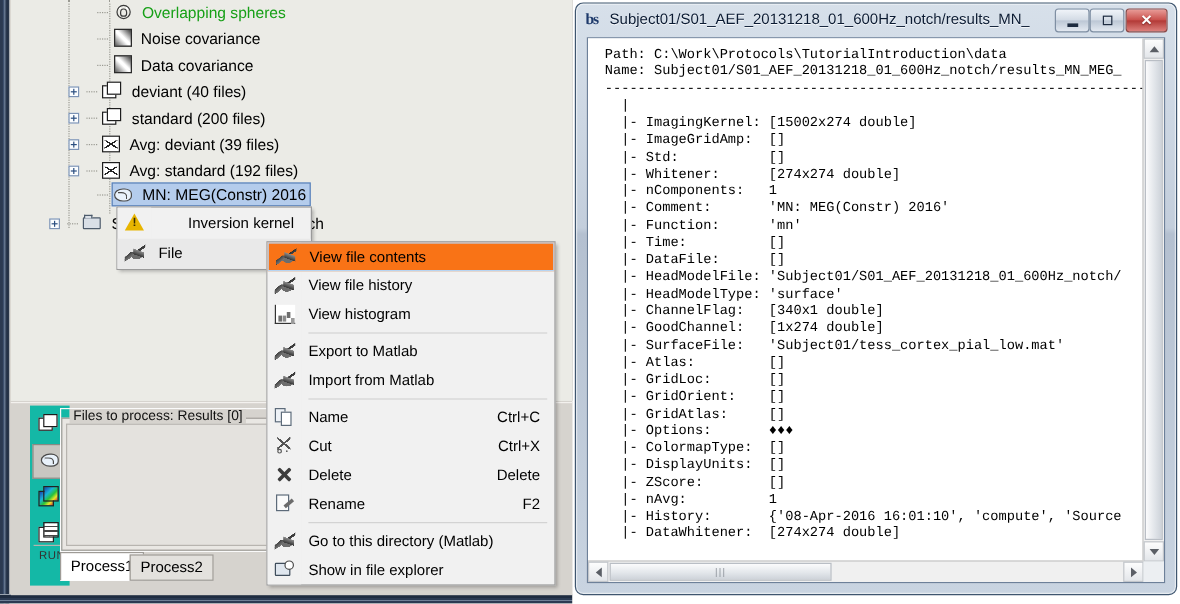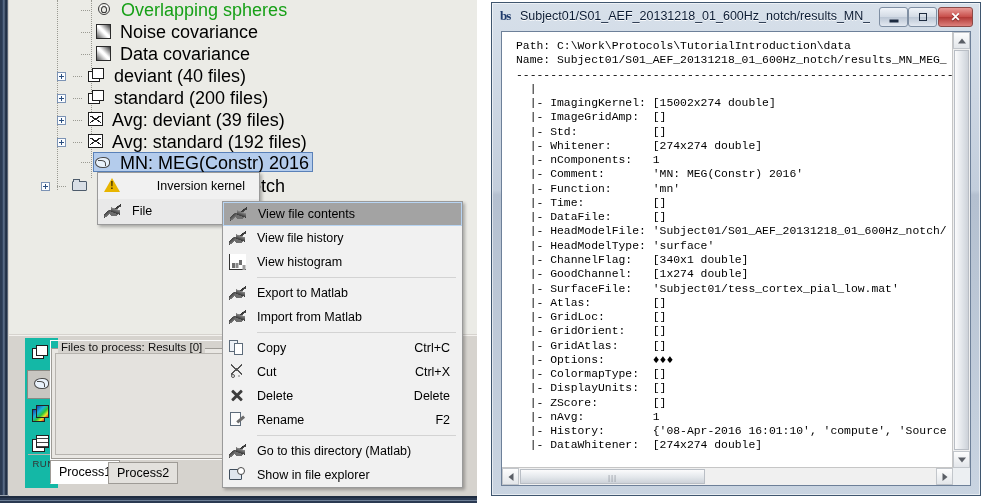--- a/index.html
+++ b/index.html
@@ -30,21 +30,21 @@
   }
   #tree-panel-inner{
     position:absolute;left:0;top:0;right:0;bottom:0;
     background:#ebebe6;
   }
   .tree-vline{
     position:absolute;width:0;border-left:1px dotted #9a9a92;
   }
   .tree-row{
     position:absolute;height:19px;line-height:19px;
-    white-space:nowrap;font-size:18px;color:#000;
+    white-space:nowrap;font-size:13px;color:#000;
   }
   .tree-row .tlabel{ vertical-align:middle; }
   .tree-row .dash{
     display:inline-block;width:9px;border-top:1px dotted #9a9a92;
     vertical-align:middle;margin-right:1px;height:0;position:relative;top:0px;
   }
   .expander{
     display:inline-block;width:9px;height:9px;border:1px solid #7c93b5;
     background:#fbfdff;position:relative;vertical-align:middle;margin-right:2px;
     box-sizing:border-box;
@@ -193,21 +193,21 @@
   }
   .ctxmenu .mgutter{
     position:absolute;left:0;top:0;bottom:0;width:28px;background:#f1f1f1;
   }
   .mitem{
     position:relative;height:24px;line-height:24px;
     padding-left:34px;padding-right:14px;white-space:nowrap;color:#000;
     box-sizing:border-box;
   }
   .mitem.hl{
-    background:#a3a3a3;border:1px solid #b7d4f2;box-sizing:border-box;line-height:22px;
+    background:#f97316;border:1px solid #b7d4f2;box-sizing:border-box;line-height:22px;
   }
   .mitem .mico{
     position:absolute;left:6px;top:4px;width:17px;height:16px;
   }
   .mitem .macc{
     position:absolute;right:12px;top:0;line-height:24px;color:#000;
   }
   .mitem .marrow{
     position:absolute;right:6px;top:9px;width:0;height:0;
     border-left:5px solid #222;border-top:4px solid transparent;border-bottom:4px solid transparent;
@@ -296,24 +296,23 @@
     content:"";position:absolute;left:8px;top:0px;width:8px;height:8px;
     border:1.6px solid #4b4b4b;border-radius:50%;box-sizing:border-box;background:#fff;
   }
 
   
   #viewer{
     position:absolute;left:477px;top:0;width:506px;height:498px;
   }
   #viewer-frame{
     position:absolute;left:2px;top:2px;right:2px;bottom:2px;
-    border:1px solid #3f566f;border-radius:0;
+    border:1px solid #3f566f;border-radius:7px;
     background:linear-gradient(to bottom,#d7e0ea 0%,#c3cedc 38%,#b4c0d0 39%,#c9d4e1 100%);
     box-shadow:0 0 0 1px rgba(255,255,255,.55) inset;
-    margin-left:12px;
   }
   #viewer-titlebar{
     position:absolute;left:0;top:0;right:0;height:26px;
   }
   #viewer-icon{
     position:absolute;left:8px;top:5px;width:16px;height:16px;
     font-family:"Liberation Serif",serif;font-weight:bold;font-size:13px;
     color:#1e3a6b;line-height:16px;letter-spacing:-1px;
   }
   #viewer-title{
@@ -544,21 +543,21 @@
     </div>
     <div class="mitem">
       <span class="mico ic-matlab"></span>
       <span>Import from Matlab</span>
     </div>
 
     <div class="msep"></div>
 
     <div class="mitem">
       <span class="mico ic-copy"></span>
-      <span>Copy</span>
+      <span>Name</span>
       <span class="macc">Ctrl+C</span>
     </div>
     <div class="mitem">
       <span class="mico ic-cut"></span>
       <span>Cut</span>
       <span class="macc">Ctrl+X</span>
     </div>
     <div class="mitem">
       <span class="mico ic-del"></span>
       <span>Delete</span>

